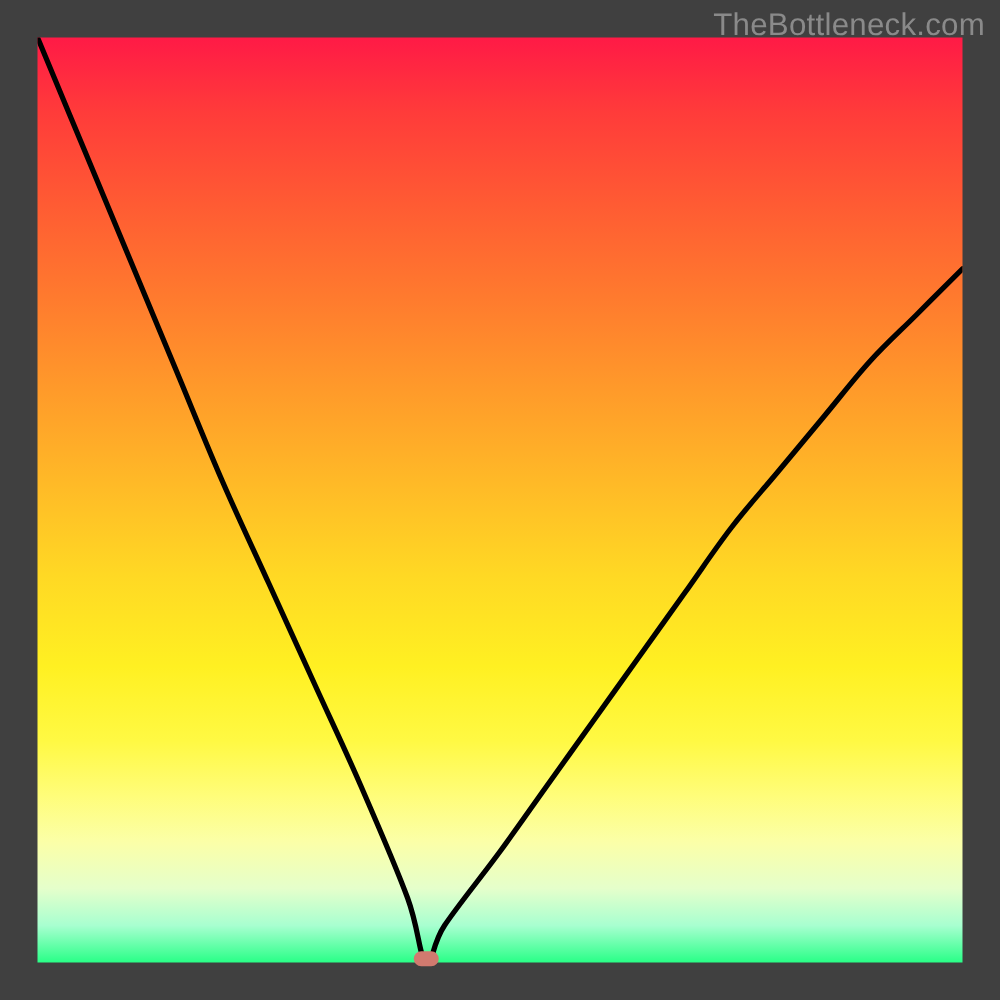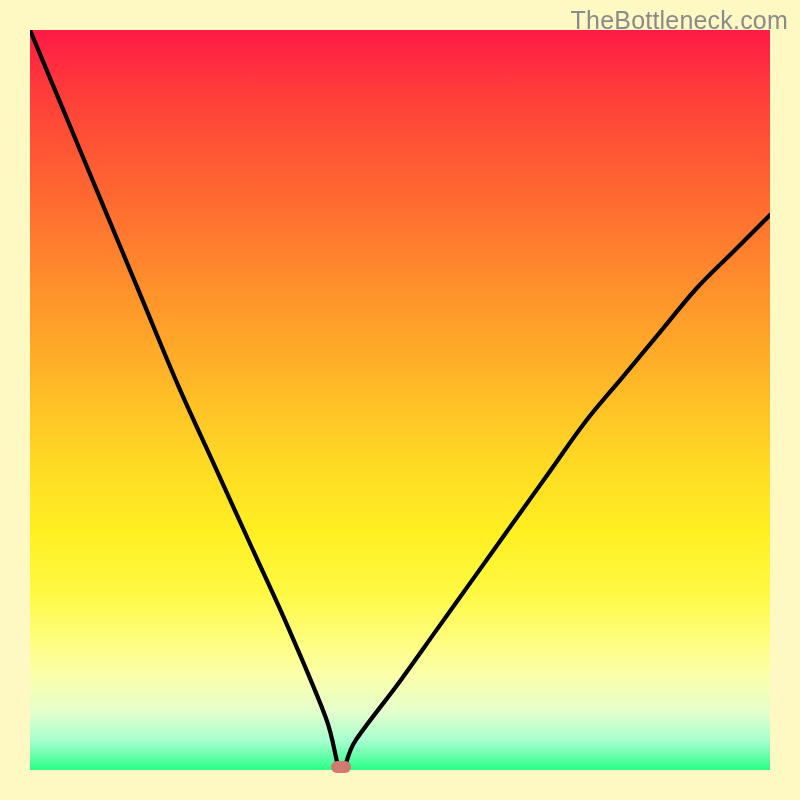--- a/index.html
+++ b/index.html
@@ -10,21 +10,21 @@
     background: #000;
     overflow: hidden;
     font-family: Arial, Helvetica, sans-serif;
   }
   .frame {
     position: absolute;
     left: 0;
     top: 0;
     width: 800px;
     height: 800px;
-    background: #fef9c3;
+    background: #404040;
   }
   .plot-area {
     position: absolute;
     left: 30px;
     top: 30px;
     width: 740px;
     height: 740px;
     background: linear-gradient(to bottom,
       #ff1a46 0%,
       #ff3b3a 8%,

